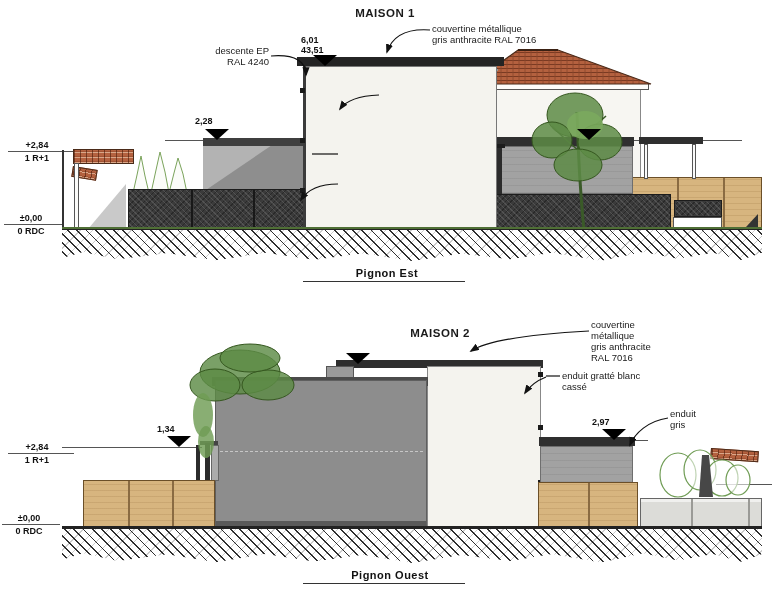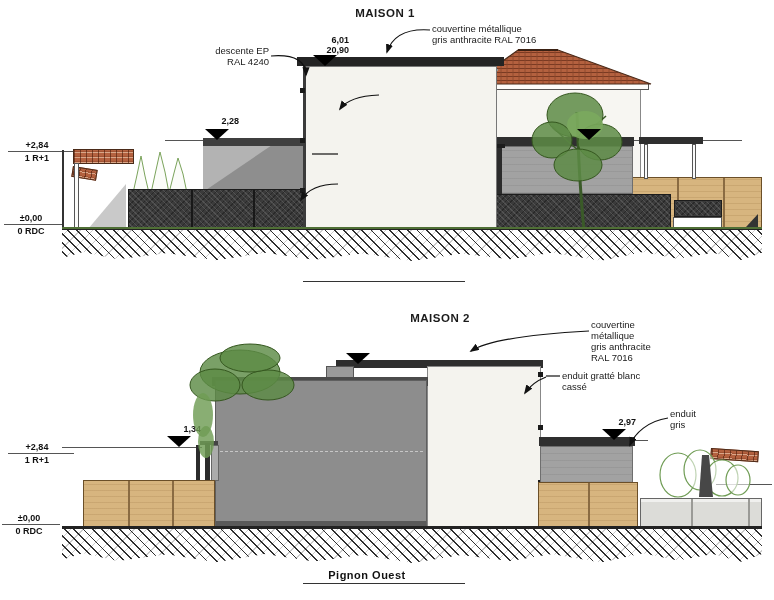--- a/index.html
+++ b/index.html
@@ -3,21 +3,21 @@
 <meta charset="utf-8">
 <style>
   html,body{margin:0;padding:0;background:#fff;}
   body{font-family:"Liberation Sans", sans-serif;color:#111;}
   .canvas{position:relative;width:774px;height:600px;background:#fff;overflow:hidden;}
   .abs{position:absolute;box-sizing:border-box;}
   .panel{position:absolute;left:0;width:659px;height:300px;}
   .lbl{position:absolute;font-size:9.5px;line-height:11px;color:#1a1a1a;}
   .pre{white-space:pre-line;}
   .ttl{font-size:11.5px;font-weight:bold;text-align:center;letter-spacing:.5px;}
-  .dim{font-size:9px;line-height:10px;text-align:right;font-weight:bold;}
+  .dim{font-size:9px;line-height:10px;text-align:left;font-weight:bold;}
   .lvl{font-size:9px;line-height:10px;font-weight:bold;text-align:center;}
   .cap{font-size:11px;font-weight:bold;text-align:center;letter-spacing:.5px;}
   .lvline{border-top:1.2px solid #555;height:0;}
   .dimline{border-top:1px solid #555;height:0;}
   .capline{border-top:1.6px solid #333;height:0;}
   .tiles{background-color:#b4613f;
     background-image:repeating-linear-gradient(90deg, rgba(60,20,5,.55) 0 1px, transparent 1px 6px),
       repeating-linear-gradient(0deg, rgba(255,235,210,.5) 0 1px, rgba(120,50,25,.3) 1px 2px, transparent 2px 5px);
     border:1px solid #4a2a18;}
   .mesh{background-color:#3b3b3b;
@@ -147,33 +147,34 @@
 gris anthracite RAL 7016</div>
     <div class="lbl pre" style="left:203px;top:45px;width:66px;text-align:right;">descente EP
 RAL 4240</div>
     <div class="lbl" style="left:381px;top:88px;">enduit gratté blanc cassé</div>
     <div class="lbl" style="left:340px;top:148px;">enduit gris</div>
     <div class="lbl pre" style="left:340px;top:176px;">clôture: grillage + poteaux métalliques
 gris h=1.50m doublée d'une haie vive</div>
 
     <div class="abs dim" style="left:301px;top:35px;width:48px;">
       <span>6,01</span><br>
-      <span>20,90</span>
+      <span>43,51</span>
     </div>
     <div class="abs dim" style="left:195px;top:116px;width:44px;">2,28</div>
     <div class="abs dimline" style="left:165px;top:140px;width:74px;"></div>
     <div class="abs dim" style="left:567px;top:117px;width:44px;">3,00</div>
 
     <div class="abs lvl" style="left:6px;top:140px;width:62px;">+2,84</div>
     <div class="abs lvline" style="left:8px;top:151px;width:66px;"></div>
     <div class="abs lvl" style="left:6px;top:153px;width:62px;">1 R+1</div>
     <div class="abs lvl" style="left:2px;top:213px;width:58px;">±0,00</div>
     <div class="abs lvline" style="left:4px;top:224px;width:58px;"></div>
     <div class="abs lvl" style="left:2px;top:226px;width:58px;">0 RDC</div>
 
+    <div class="abs cap" style="left:287px;top:267px;width:200px;">Pignon  Est</div>
     <div class="abs capline" style="left:303px;top:281px;width:162px;"></div>
   </section>
 
   <section class="panel" style="top:300px;">
 
     <div class="abs" style="left:336px;top:60px;width:207px;height:8px;background:#2e2e2e;z-index:1;"></div>
     <div class="abs" style="left:427px;top:66px;width:114px;height:162px;background:#f4f3ee;border:1px solid #888;z-index:1;"></div>
     <div class="abs" style="left:538px;top:72px;width:5px;height:5px;background:#1a1a1a;z-index:2;"></div>
     <div class="abs" style="left:538px;top:125px;width:5px;height:5px;background:#1a1a1a;z-index:2;"></div>
     <div class="abs" style="left:538px;top:180px;width:5px;height:5px;background:#1a1a1a;z-index:2;"></div>
@@ -245,35 +246,35 @@
         <path d="M546,77 C536,81 529,87 525,93" marker-end="url(#ah2)"></path>
         <path d="M668,118 C648,121 635,133 630,145" marker-end="url(#ah2)"></path>
       </g>
       <g fill="#000">
         <polygon points="346,53 370,53 358,64"></polygon>
         <polygon points="167,136 191,136 179,147"></polygon>
         <polygon points="602,129 626,129 614,140"></polygon>
       </g>
     </svg>
 
-    <div class="lbl ttl" style="left:365px;top:13px;width:150px;">MAISON 2</div>
+    <div class="lbl ttl" style="left:365px;top:28px;width:150px;">MAISON 2</div>
     <div class="lbl pre" style="left:591px;top:19px;">couvertine métallique
 gris anthracite RAL 7016</div>
     <div class="lbl" style="left:562px;top:70px;">enduit gratté blanc cassé</div>
     <div class="lbl" style="left:670px;top:108px;">enduit gris</div>
 
     <div class="abs dim" style="left:344px;top:41px;width:44px;margin-top:43px;">6,30</div>
     <div class="abs dim" style="left:157px;top:124px;width:44px;">1,34</div>
     <div class="abs dimline" style="left:62px;top:147px;width:140px;"></div>
     <div class="abs dim" style="left:592px;top:117px;width:44px;">2,97</div>
     <div class="abs dimline" style="left:592px;top:140px;width:56px;"></div>
 
     <div class="abs lvl" style="left:6px;top:142px;width:62px;">+2,84</div>
     <div class="abs lvline" style="left:8px;top:153px;width:66px;"></div>
     <div class="abs lvl" style="left:6px;top:155px;width:62px;">1 R+1</div>
     <div class="abs lvl" style="left:0px;top:213px;width:58px;">±0,00</div>
     <div class="abs lvline" style="left:2px;top:224px;width:58px;"></div>
     <div class="abs lvl" style="left:0px;top:226px;width:58px;">0 RDC</div>
 
-    <div class="abs cap" style="left:267px;top:269px;width:200px;">Pignon Ouest</div>
+    <div class="abs cap" style="left:290px;top:269px;width:200px;">Pignon Ouest</div>
     <div class="abs capline" style="left:303px;top:283px;width:162px;"></div>
   </section>
 </div>
 
 </body></html>

